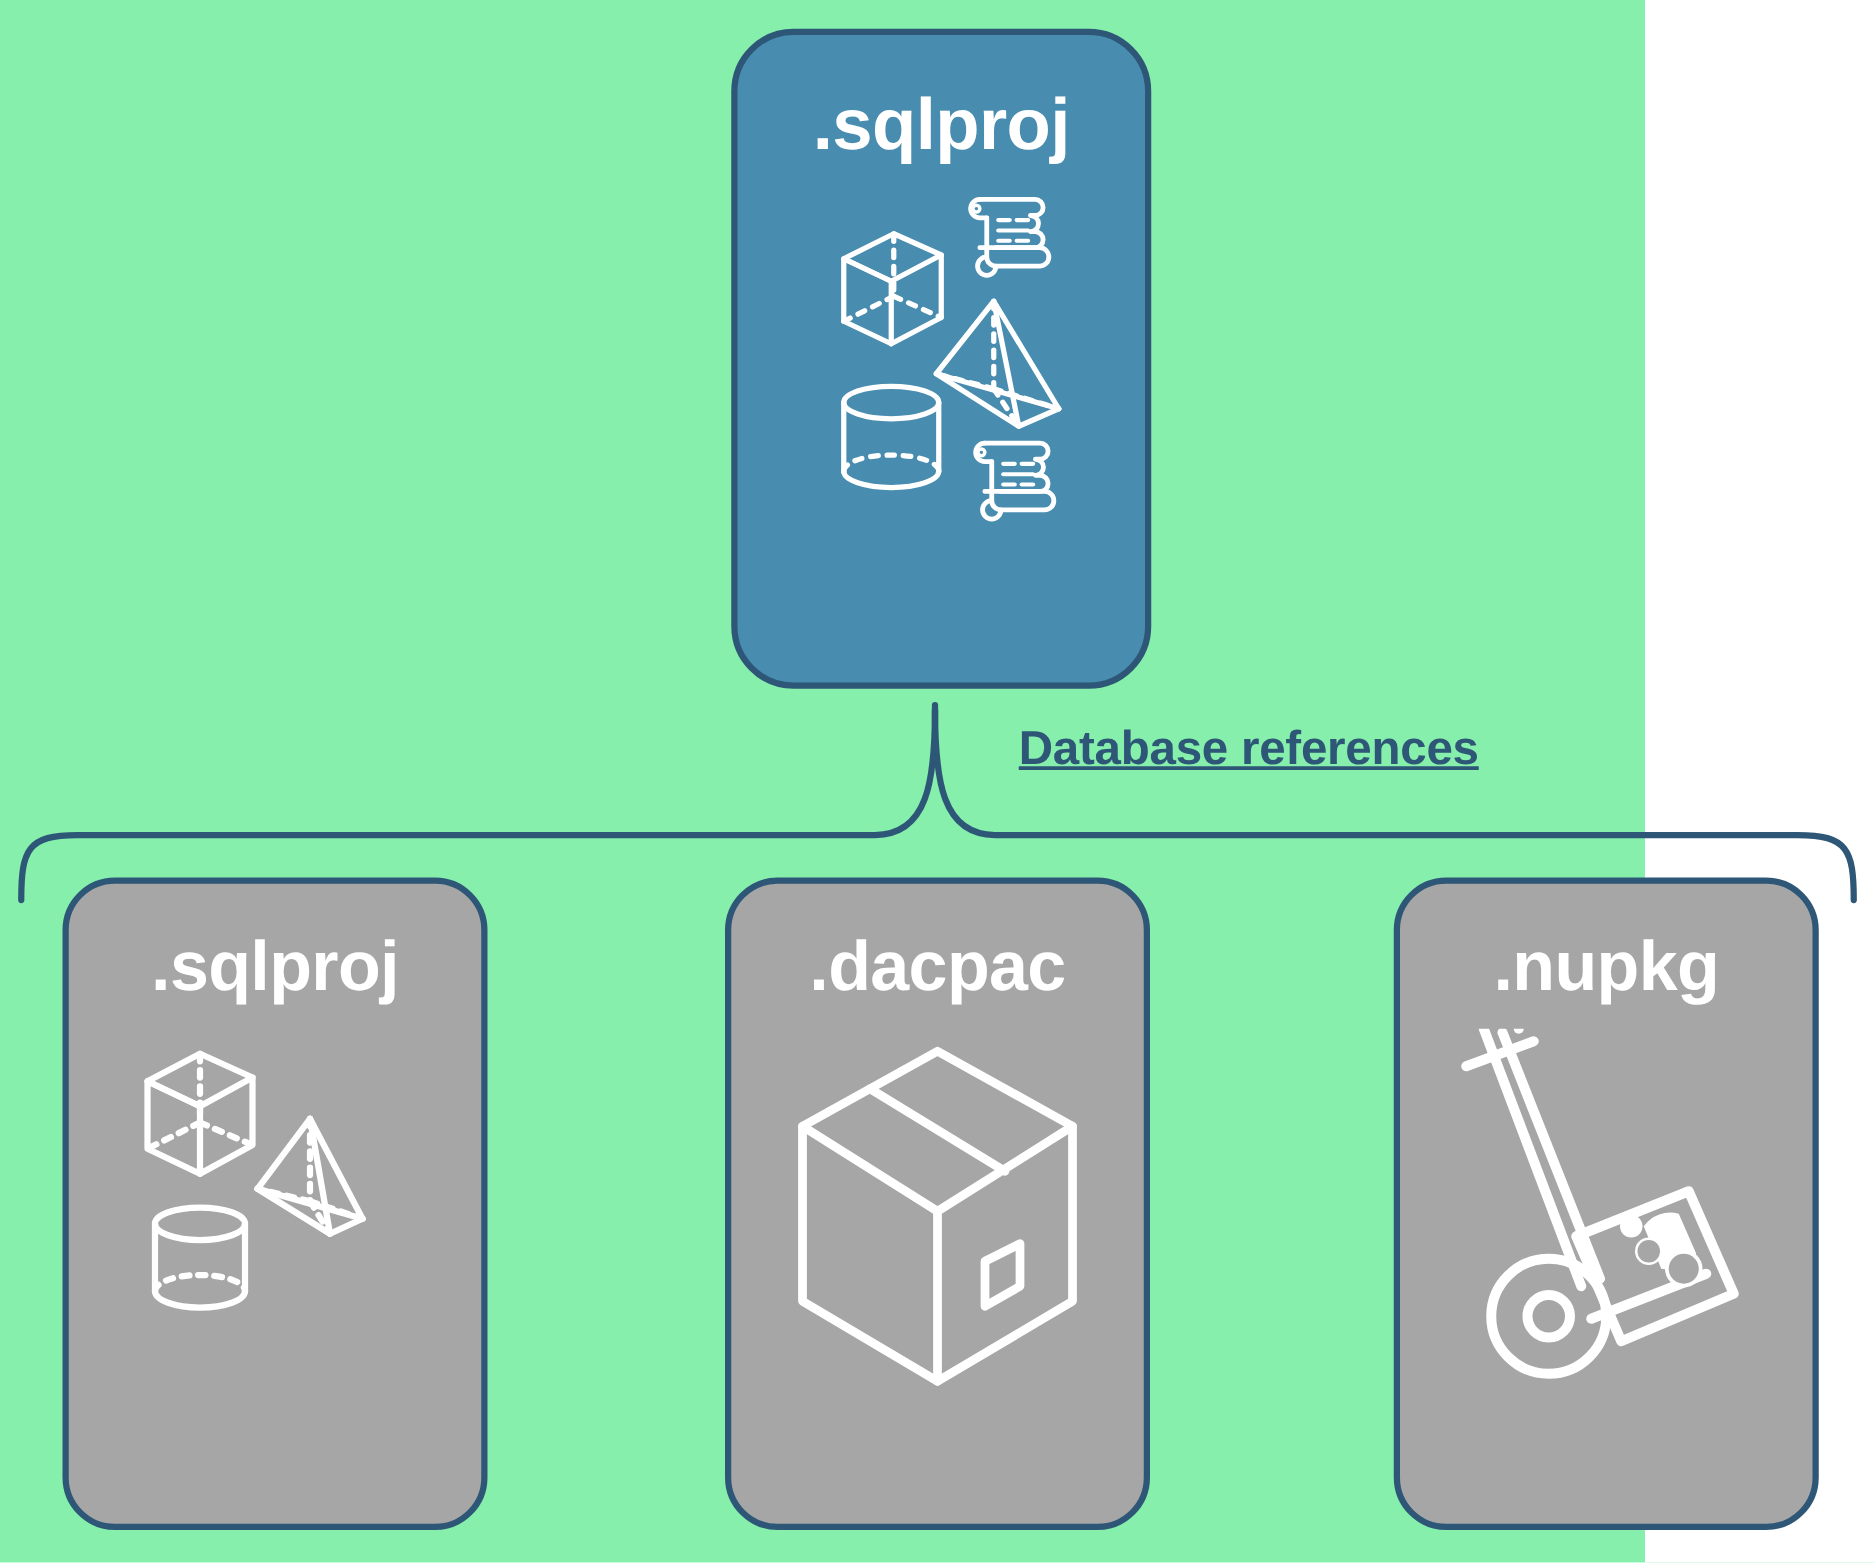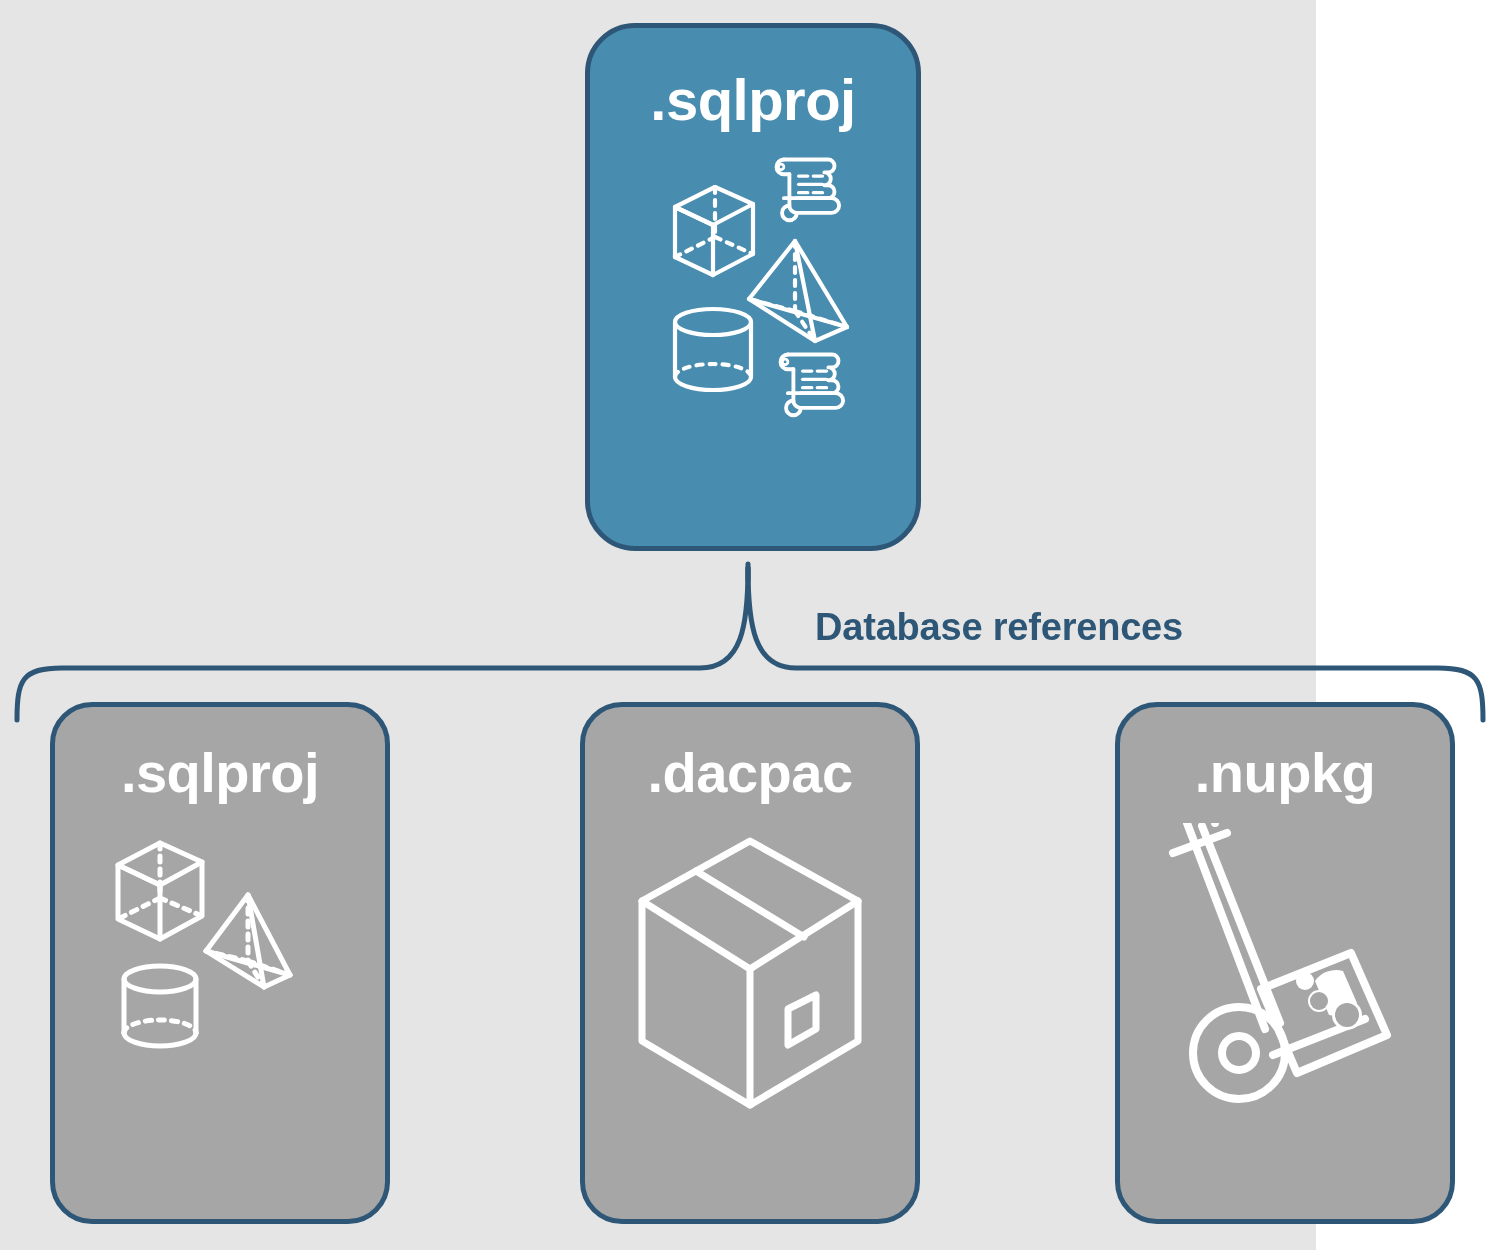--- a/index.html
+++ b/index.html
@@ -10,21 +10,21 @@
   body {
     width: 1500px;
     height: 1250px;
     font-family: "Liberation Sans", sans-serif;
     overflow: hidden;
   }
   #stage {
     position: relative;
     width: 1316px;
     height: 1250px;
-    background: #e5e5e5;
+    background: #86efac;
   }
 
   
   .card {
     position: absolute;
     box-sizing: border-box;
     border: 5px solid #2e5777;
     border-radius: 42px;
     display: flex;
     flex-direction: column;
@@ -87,27 +87,28 @@
     position: absolute;
     left: 0;
     top: 540px;
     width: 1500px;
     height: 200px;
     pointer-events: none;
   }
   #connector-label {
     position: absolute;
     left: 815px;
-    top: 606px;
+    top: 578px;
     font-size: 38px;
     font-weight: bold;
     color: #2e5777;
     letter-spacing: -0.2px;
     white-space: nowrap;
     user-select: none;
+    text-decoration: underline;
   }
 </style>
 </head>
 <body>
 
 <div id="stage">
 
   <div class="card primary" id="card-top">
     <div class="card-title">.sqlproj</div>
 

